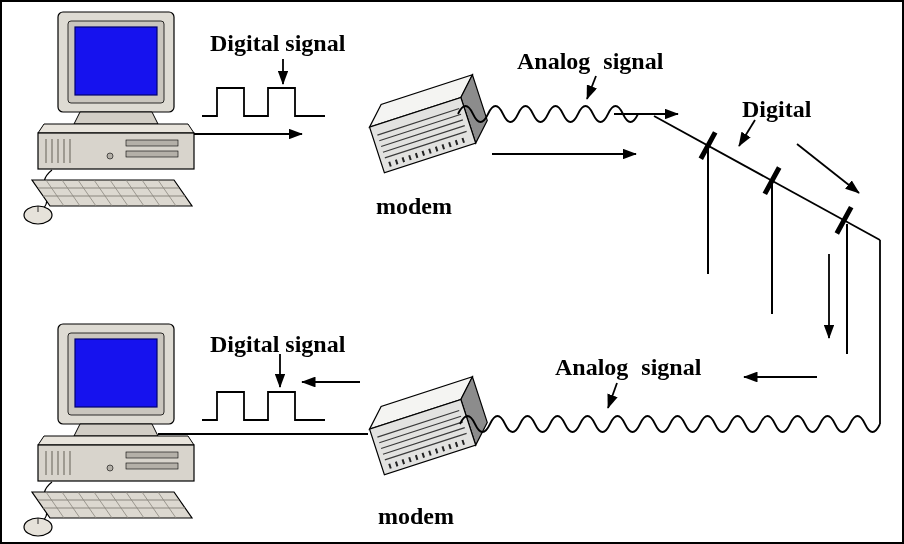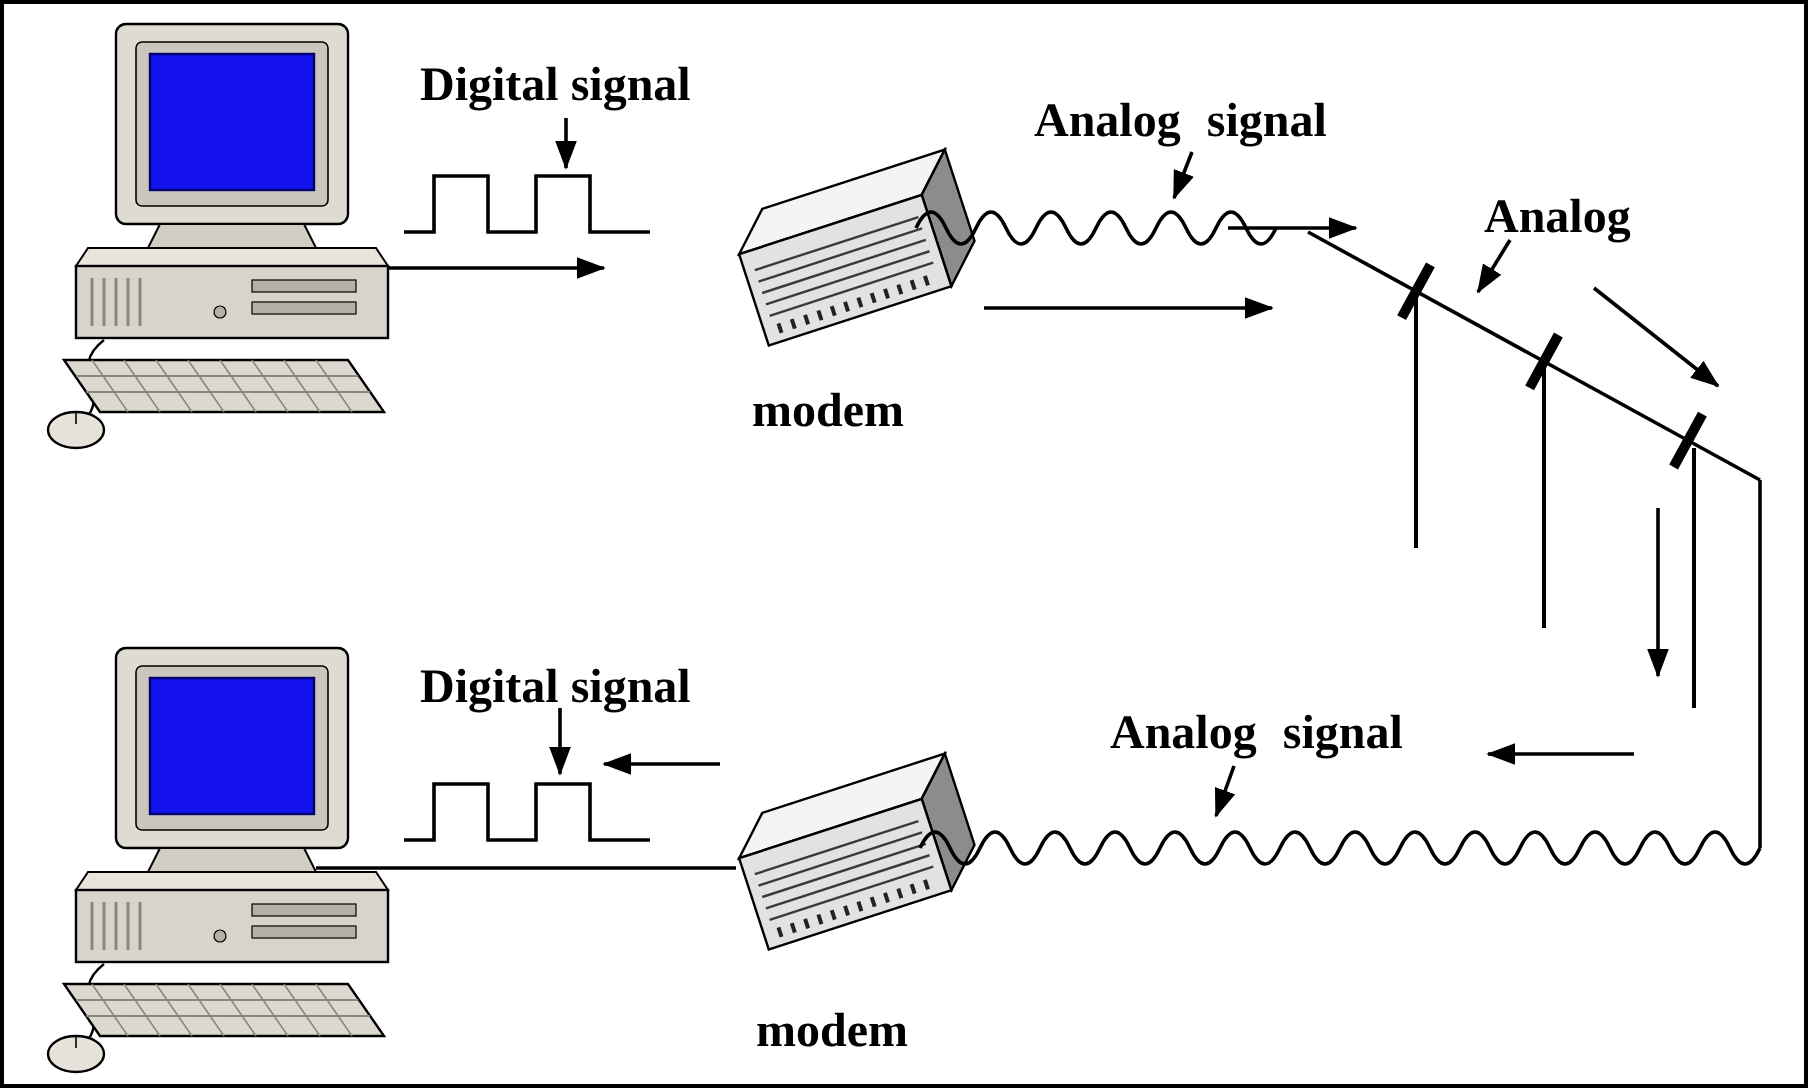--- a/index.html
+++ b/index.html
@@ -106,19 +106,19 @@
     <use href="#modemShape" transform="translate(362,410) rotate(-18)"></use>
 
     <path class="sig" d="M458,422 q7.5,-16 15,0 q7.5,16 15,0 q7.5,-16 15,0 q7.5,16 15,0 q7.5,-16 15,0 q7.5,16 15,0 q7.5,-16 15,0 q7.5,16 15,0 q7.5,-16 15,0 q7.5,16 15,0 q7.5,-16 15,0 q7.5,16 15,0 q7.5,-16 15,0 q7.5,16 15,0 q7.5,-16 15,0 q7.5,16 15,0 q7.5,-16 15,0 q7.5,16 15,0 q7.5,-16 15,0 q7.5,16 15,0 q7.5,-16 15,0 q7.5,16 15,0 q7.5,-16 15,0 q7.5,16 15,0 q7.5,-16 15,0 q7.5,16 15,0 q7.5,-16 15,0 q7.5,16 15,0"></path>
 
     <line class="arrow" x1="615" y1="381" x2="606" y2="406"></line>
     <line class="arrow" x1="815" y1="375" x2="742" y2="375"></line>
   </svg>
 
   <div class="label" style="left:208px; top:28px;">Digital signal</div>
   <div class="label analog" style="left:515px; top:46px;">Analog signal</div>
-  <div class="label" style="left:740px; top:94px;">Analog</div>
+  <div class="label" style="left:740px; top:94px;">Digital</div>
   <div class="label" style="left:374px; top:191px;">modem</div>
   <div class="label" style="left:208px; top:329px;">Digital signal</div>
   <div class="label analog" style="left:553px; top:352px;">Analog signal</div>
   <div class="label" style="left:376px; top:501px;">modem</div>
 
 </div>
 
 </body></html>

